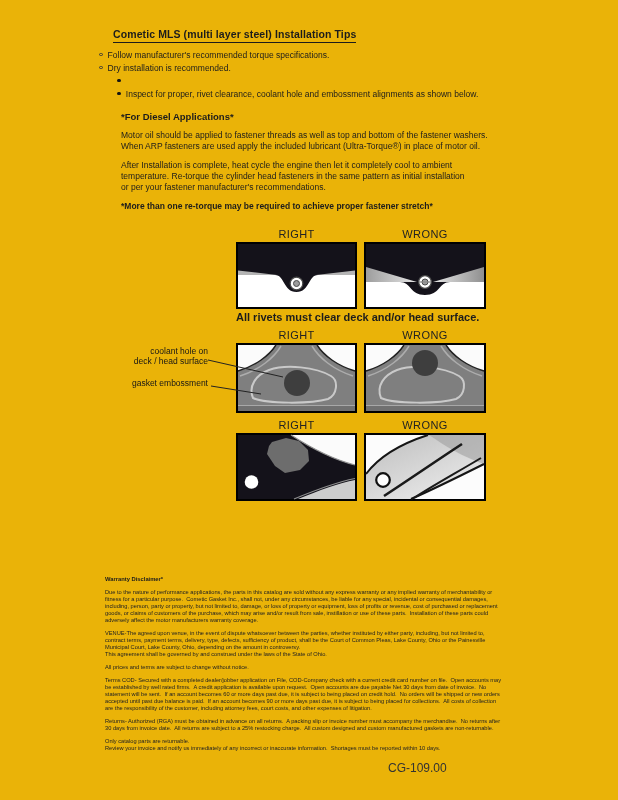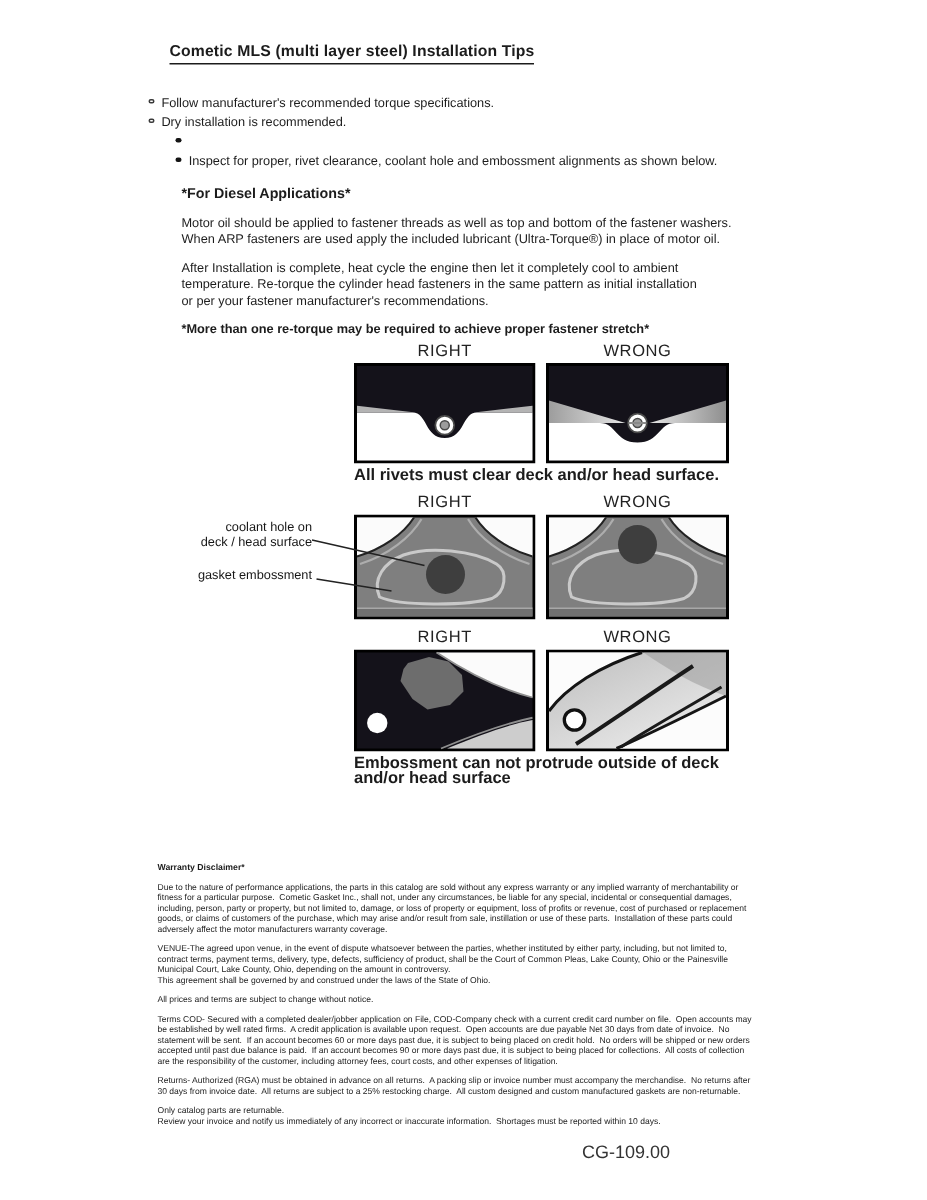--- a/index.html
+++ b/index.html
@@ -1,28 +1,28 @@
 <!DOCTYPE html>
 <html><head>
 <meta charset="utf-8">
 <style>
   * { margin:0; padding:0; box-sizing:border-box; }
   body { background:#e8e8e8; font-family:"Liberation Sans", sans-serif; }
   .page {
     position:relative; width:618px; height:800px; margin:0 auto;
-    background:#ffffff; color:#1c1c1c; overflow:hidden;
+    background:#eab308; color:#1c1c1c; overflow:hidden;
   }
   
   .content { position:absolute; left:99px; top:24px; width:440px; }
   .doc-title {
     margin-left:14px; display:inline-block;
     font-size:10.5px; font-weight:bold; letter-spacing:.1px;
     border-bottom:1.6px solid #1c1c1c; padding-bottom:2px;
   }
-  .bullet-list { margin-top:18px;text-align:center; }
+  .bullet-list { margin-top:5px;text-align:center; }
   .bullet-row { display:flex; align-items:center; height:13px; }
   .bullet-row.sub { margin-left:18px; }
   .b-circle { width:3.6px; height:3.6px; border:1px solid #3a3a3a; border-radius:50%; flex:0 0 auto; }
   .b-dot { width:3.8px; height:3.8px; background:#141414; border-radius:50%; flex:0 0 auto; }
   .bullet-text { margin-left:5px; font-size:8.5px; white-space:pre; }
   .diesel { margin-left:22px; margin-top:11px; }
   .diesel-heading { font-size:9.5px; font-weight:bold; }
   .para { margin-top:8px; font-size:8.5px; line-height:11px; white-space:pre; }
   .note { margin-top:8px; font-size:8.5px; white-space:pre;font-weight:bold; }
 
@@ -200,22 +200,20 @@
         <path d="M65 2 L120 2 L120 31 C99 24 81 13 65 2 Z" fill="#9a9a9a" opacity="0.55"></path>
         <path d="M2 2 L64 2 C36 11 14 25 2 41 Z" fill="#fcfcfc"></path>
         <path d="M64 2 C36 11 14 25 2 41" fill="none" stroke="#151515" stroke-width="2"></path>
         <path d="M120 31 C96 43 70 56 47 66 L120 66 Z" fill="#fcfcfc"></path>
         <path d="M120 31 C96 43 70 56 47 66" fill="none" stroke="#151515" stroke-width="2"></path>
         <path d="M98 11 C72 28 43 48 20 63" fill="none" stroke="#1a1a1a" stroke-width="2.6"></path>
         <path d="M117 25 C92 40 68 53 50 65" fill="none" stroke="#1a1a1a" stroke-width="2"></path>
         <circle cx="19" cy="47" r="6.8" fill="#ffffff" stroke="#111" stroke-width="2.2"></circle>
       </svg>
     </div>
-    <div class="dcaption">Embossment can not protrude outside of deck
-and/or head surface</div>
   </div>
 
   <div class="disclaimer">
     <div class="disc-heading">Warranty Disclaimer*</div>
     <div class="disc-para">Due to the nature of performance applications, the parts in this catalog are sold without any express warranty or any implied warranty of merchantability or
 fitness for a particular purpose.  Cometic Gasket Inc., shall not, under any circumstances, be liable for any special, incidental or consequential damages,
 including, person, party or property, but not limited to, damage, or loss of property or equipment, loss of profits or revenue, cost of purchased or replacement
 goods, or claims of customers of the purchase, which may arise and/or result from sale, instillation or use of these parts.  Installation of these parts could
 adversely affect the motor manufacturers warranty coverage.</div>
     <div class="disc-para">VENUE-The agreed upon venue, in the event of dispute whatsoever between the parties, whether instituted by either party, including, but not limited to,

